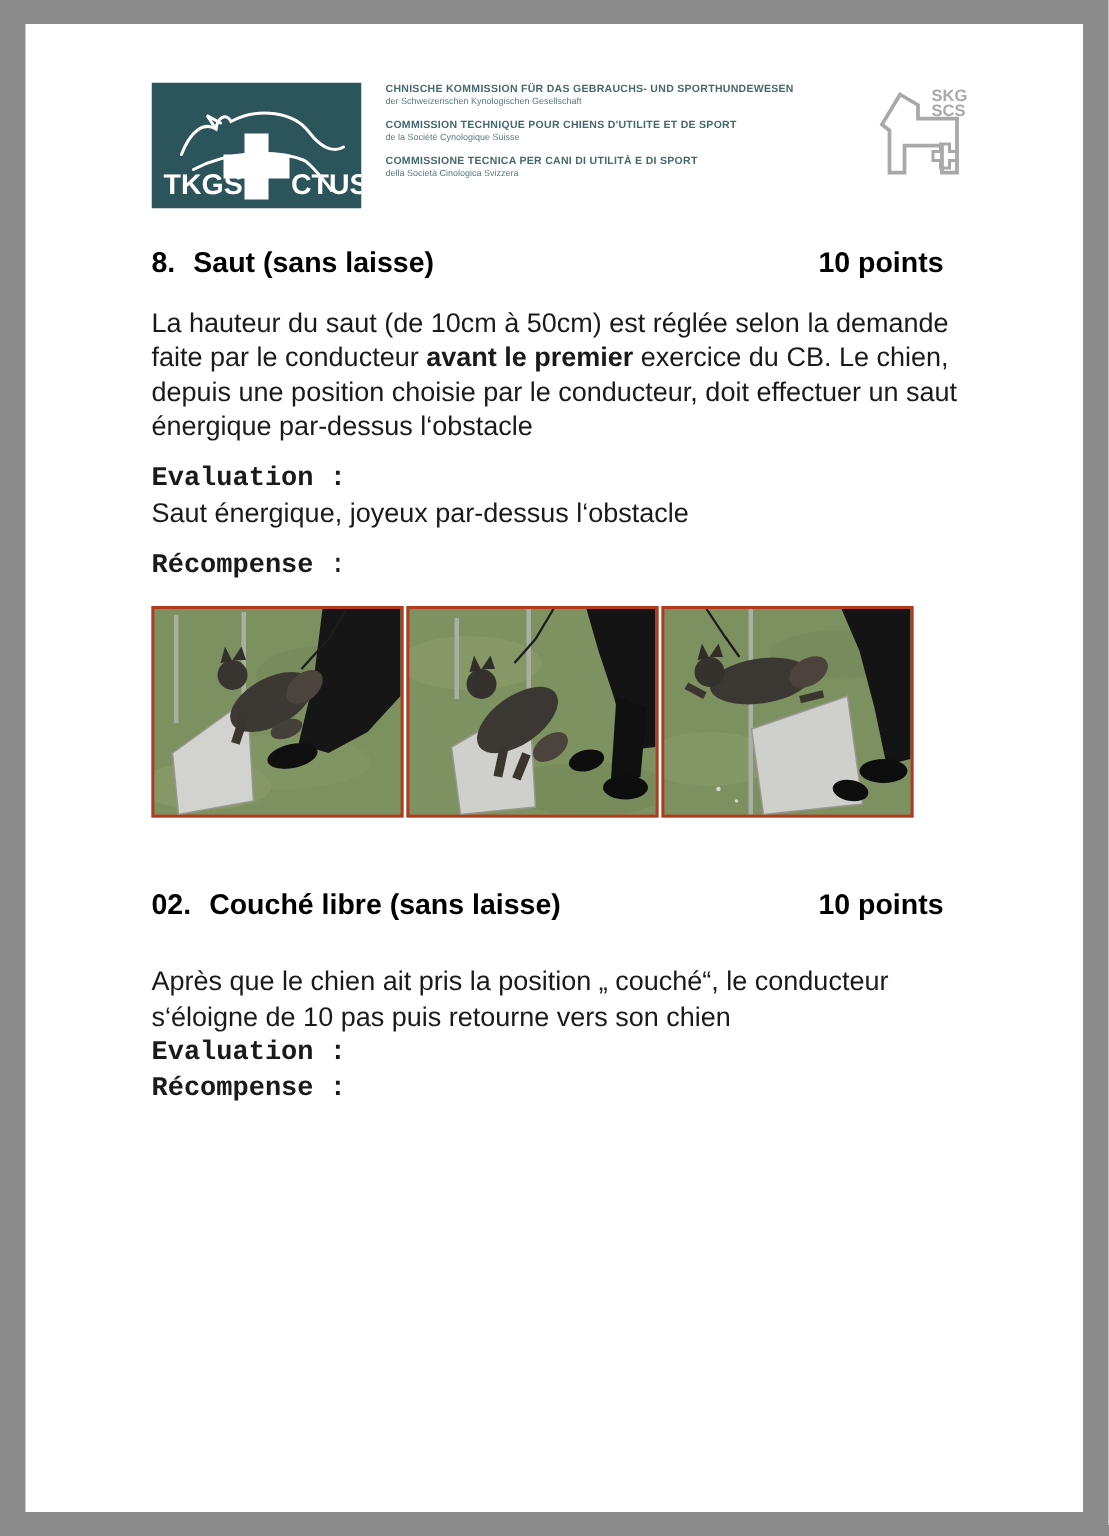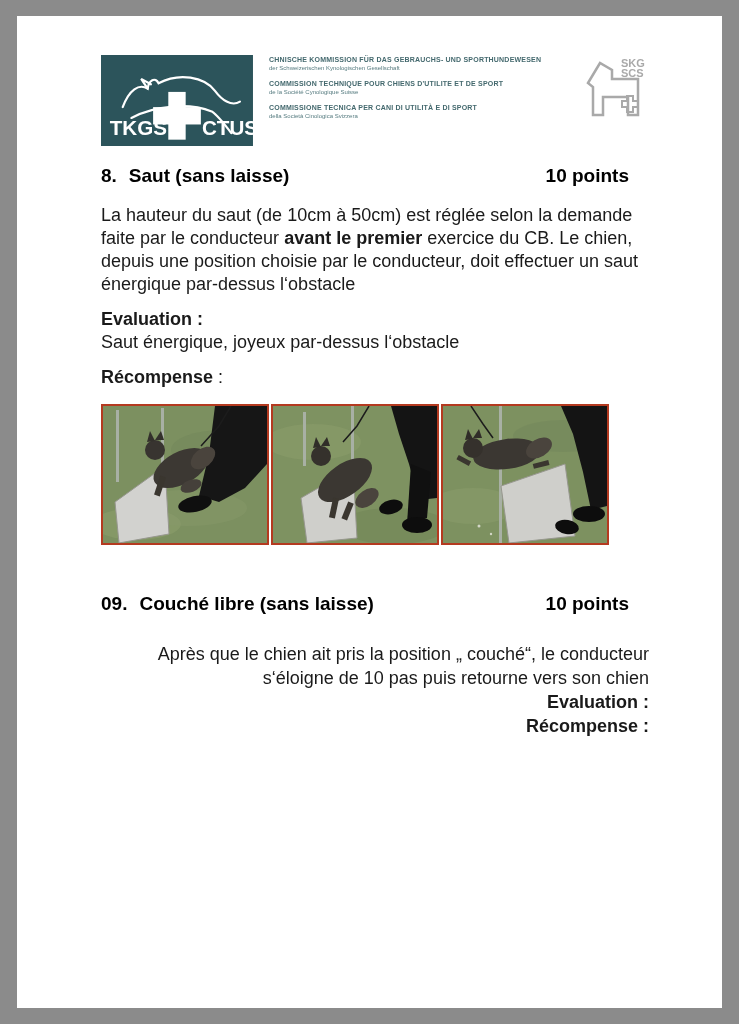--- a/index.html
+++ b/index.html
@@ -13,21 +13,21 @@
   .paper {
     width: 705px; height: 992px;
     margin: 16px auto;
     background: #ffffff;
     overflow: hidden;
   }
   .content { padding: 39px 0 0 84px; }
 
   
   .header { display: flex; align-items: flex-start; width: 548px; }
-  .tkgs-box { width: 152px; height: 84px; flex: none; }
+  .tkgs-box { width: 140px; height: 84px; flex: none; }
   .commissions { margin-left: 16px; padding-top: 0; flex: 1; }
   .comm-group { margin-bottom: 7px; }
   .comm-title {
     font-size: 7px; font-weight: bold; letter-spacing: 0.2px;
     color: #44696e; line-height: 9px; white-space: nowrap;
   }
   .comm-sub {
     font-size: 6px; color: #577c80; line-height: 8px; white-space: nowrap;
   }
   .skg-box { width: 68px; height: 70px; flex: none; margin-left: auto; }
@@ -39,24 +39,24 @@
     line-height: 25px;
   }
   .sec-heading .num { display: inline-block; margin-right: 12px; }
   .h8 { margin-top: 24px; }
   .h9 { margin-top: 46px; }
 
   
   .para { width: 548px; font-size: 18px; line-height: 23px; margin-top: 16px; }
   .bold { font-weight: bold; text-align: center; }
   .group { margin-top: 12px; width: 548px; font-size: 18px; line-height: 23px; }
-  .label-line { font-weight: bold; }
+  .label-line { font-weight: bold; font-family: Liberation Mono, monospace; }
   .label-line .colon-reg { font-weight: normal; }
 
-  .block9 { margin-top: 26px; width: 548px; font-size: 18px; line-height: 24px; text-align: right; }
+  .block9 { margin-top: 26px; width: 548px; font-size: 18px; line-height: 24px; }
   .block9 .label-line { font-weight: bold; }
 
   
   .photos { display: flex; gap: 2px; margin-top: 15px; width: 510px; }
   .photo {
     width: 168px; height: 141px; flex: none;
     border: 2px solid #b43a20; background: #7c9060;
   }
   .photo svg { display: block; width: 100%; height: 100%; }
 </style>
@@ -224,21 +224,21 @@
             <polygon points="30,32 36,23 39,32" fill="#302d28"></polygon>
             <rect x="14" y="52" width="14" height="5" fill="#3a362f" transform="rotate(28 21 54)"></rect>
             <rect x="90" y="56" width="16" height="5" fill="#3a362f" transform="rotate(-14 98 58)"></rect>
           </g>
         </svg>
       </div>
     </div>
 
     <div class="sec-heading h9">
       <div>
-        <span class="num">09.</span><span>Couché libre (sans laisse)</span>
+        <span class="num">02.</span><span>Couché libre (sans laisse)</span>
       </div>
       <div>10 points</div>
     </div>
 
     <div class="block9">
       <div>Après que le chien ait pris la position „ couché“, le conducteur s‘éloigne de 10 pas puis retourne vers son chien</div>
       <div class="label-line">Evaluation :</div>
       <div class="label-line">Récompense :</div>
     </div>
 

